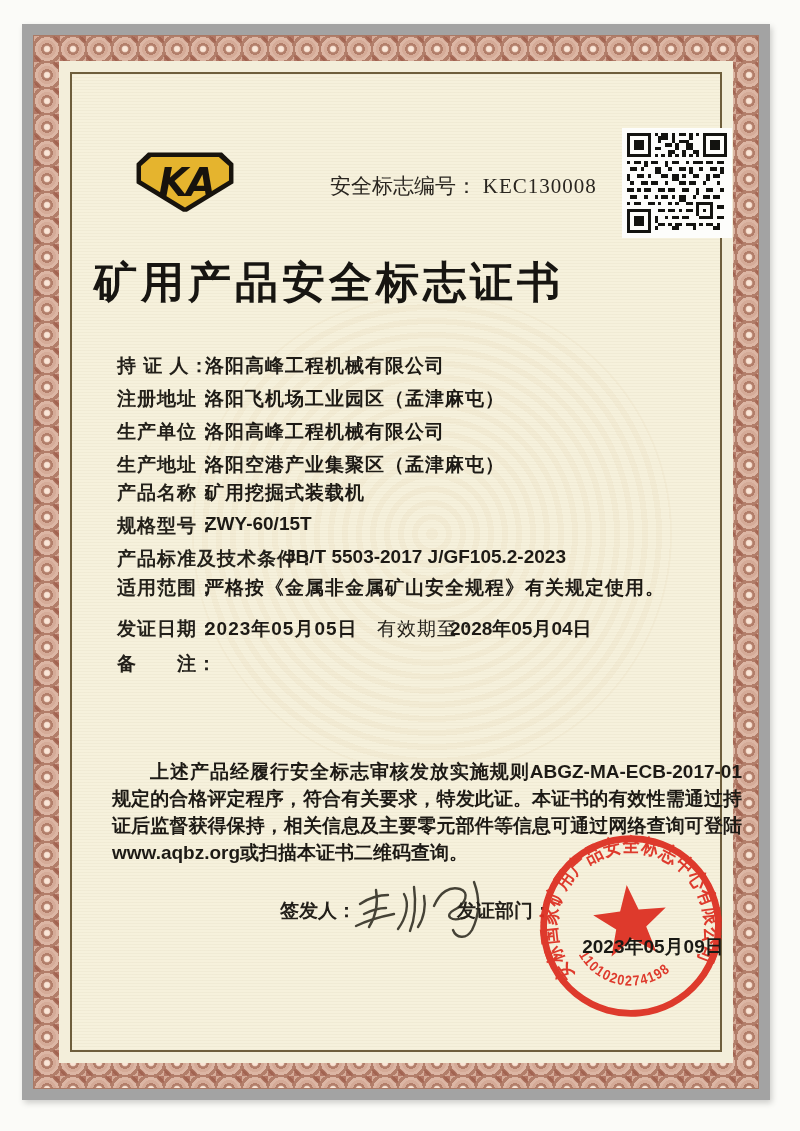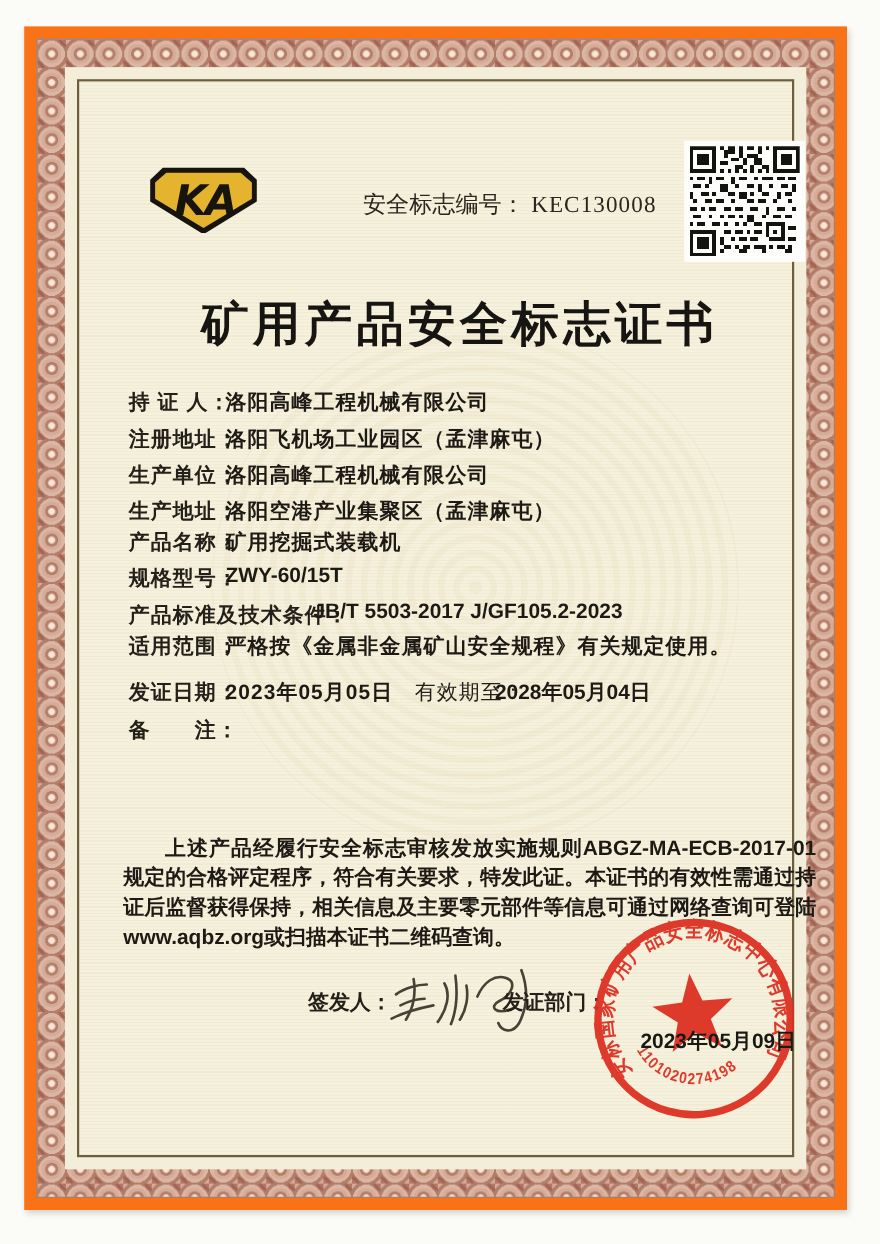--- a/index.html
+++ b/index.html
@@ -4,21 +4,21 @@
 <style>
   html,body{margin:0;padding:0;}
   body{
     width:800px;height:1131px;position:relative;overflow:hidden;
     background:#fbfbf8;
     font-family:"Liberation Sans",sans-serif;
     -webkit-font-smoothing:antialiased;
   }
   .paper{
     position:absolute;left:22px;top:24px;width:748px;height:1076px;
-    background:#f97316;
+    background:#a3a3a3;
     box-shadow:2px 3px 6px rgba(0,0,0,.18);
   }
   
   .band{
     position:absolute;inset:11px;
     background-color:#c79a88;
     background-image:
       radial-gradient(circle at 50% 50%, rgba(255,238,224,.85) 0 2px, rgba(255,238,224,0) 4px),
       radial-gradient(circle at 0% 100%, rgba(148,76,58,.55) 0 5px, rgba(148,76,58,0) 8px),
       radial-gradient(circle at 100% 0%, rgba(148,76,58,.55) 0 5px, rgba(148,76,58,0) 8px),
@@ -44,21 +44,21 @@
   }
   .content{position:absolute;left:72px;top:74px;width:648px;height:1002px;}
 
   .ka-logo{position:absolute;left:40px;top:52px;width:102px;height:66px;}
   .certno{position:absolute;left:236px;top:74px;font-size:21px;color:#2a2620;white-space:nowrap;}
   .certno .num{font-family:"Liberation Serif",serif;letter-spacing:1px;}
   .qr{position:absolute;left:528px;top:30px;width:110px;height:110px;background:#fdfdfb;padding:5px;box-sizing:border-box;}
   .qr svg{width:100%;height:100%;}
 
   .title{
-    position:absolute;left:0;top:168px;width:100%;text-align:center;
+    position:absolute;left:0;top:156px;width:100%;text-align:left;
     font-family:"Liberation Serif",serif;
     font-size:43px;font-weight:900;color:#171511;letter-spacing:4px;white-space:nowrap;
   }
 
   .row{position:absolute;left:0;width:100%;height:24px;white-space:nowrap;}
   .row .lbl{position:absolute;left:23px;font-size:19px;font-weight:700;color:#23201a;letter-spacing:1px;}
   .row .val{position:absolute;left:111px;font-size:19px;font-weight:700;color:#1d1a15;letter-spacing:1px;}
   .row .val.mono{font-family:"Liberation Sans",sans-serif;letter-spacing:0;}
   .r0{top:255px}.r1{top:288px}.r2{top:321px}.r3{top:354px}
   .r4{top:382px}.r5{top:415px}.r6{top:448px}.r7{top:477px}

